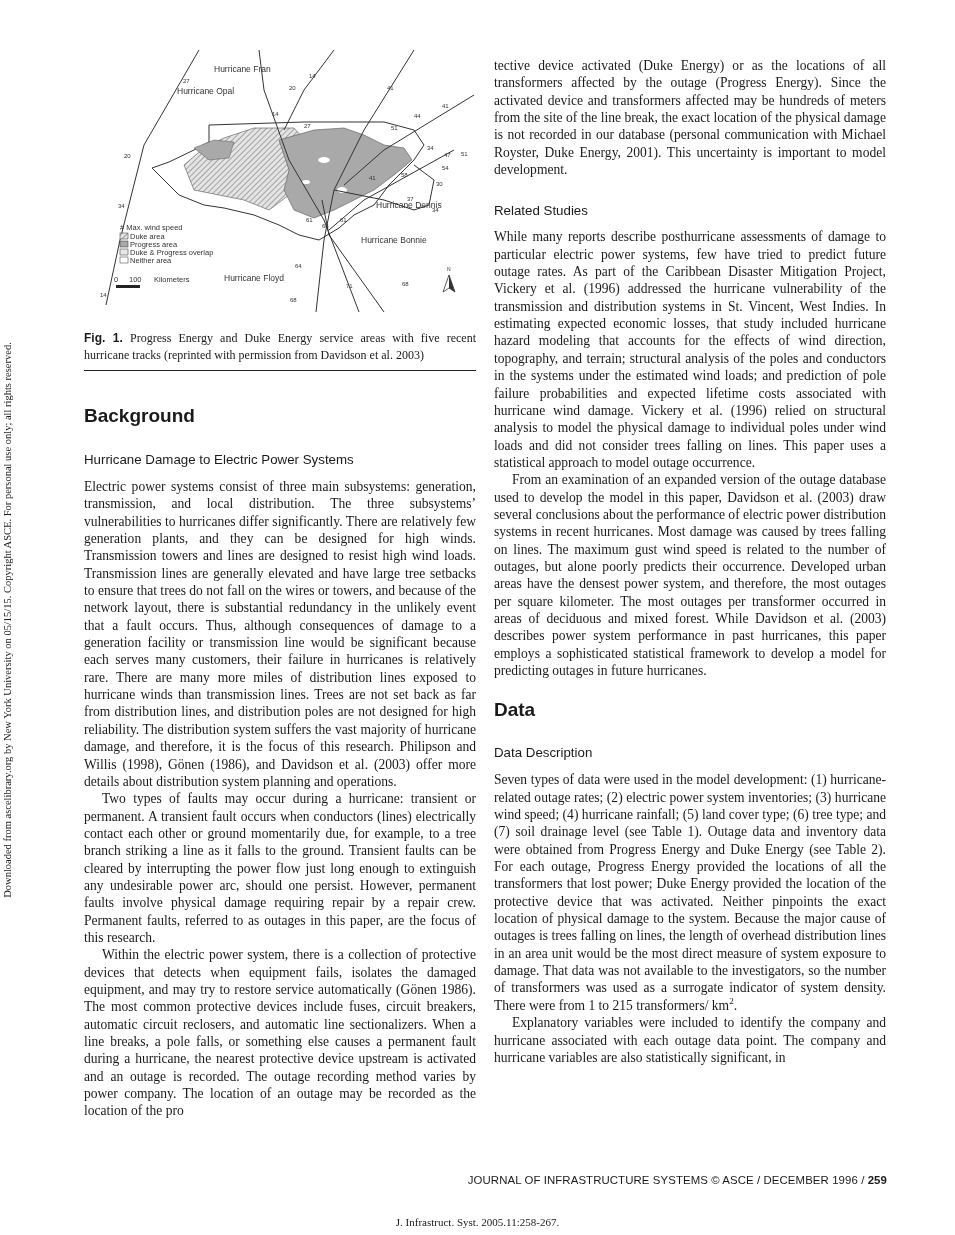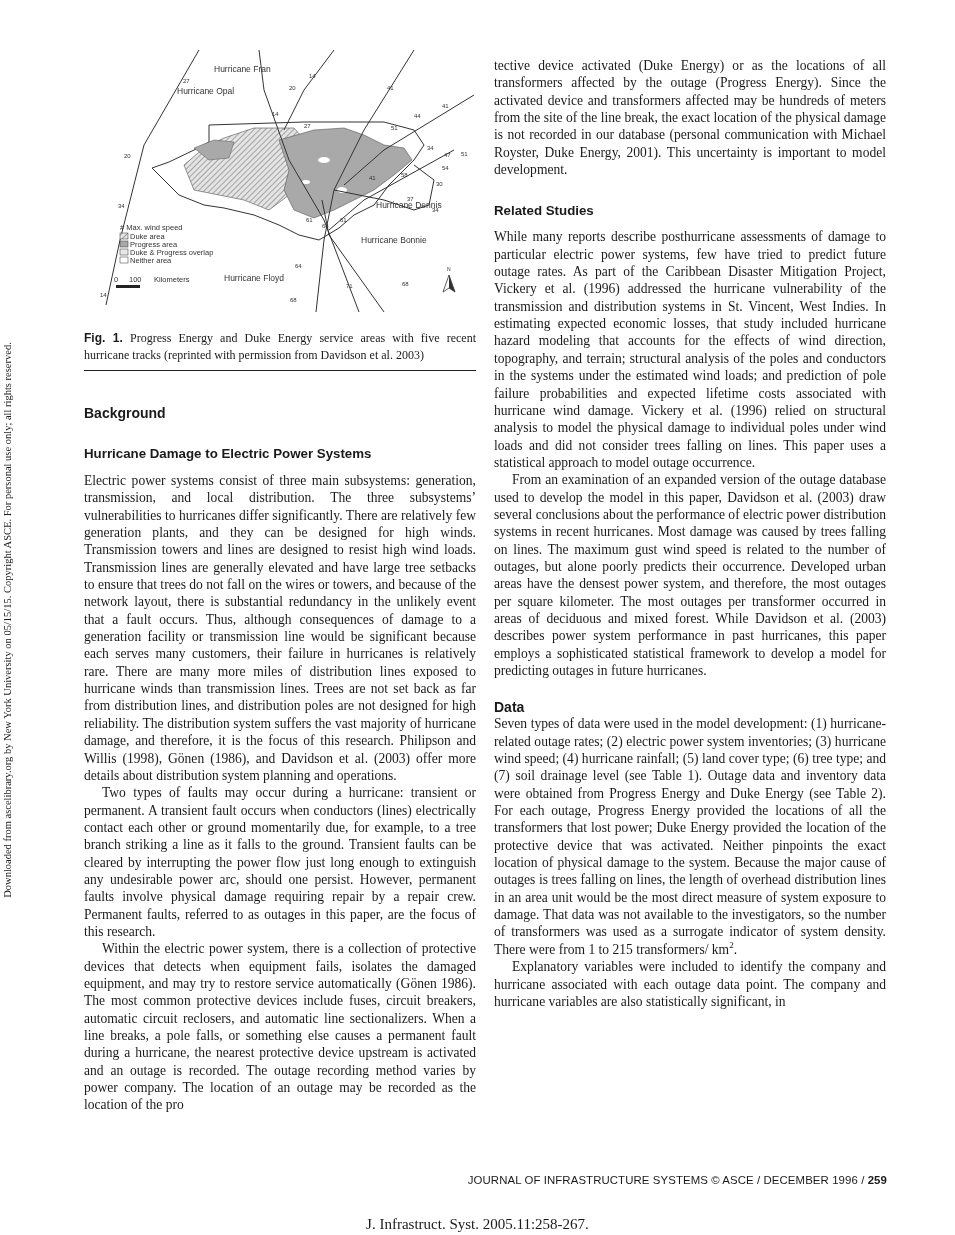--- a/index.html
+++ b/index.html
@@ -20,37 +20,37 @@
   .col-left { left: 84px; top: 50px; }
   .col-right { left: 494px; top: 57px; }
 
   .figure { position: relative; width: 392px; height: 262px; }
   .figure svg { position: absolute; left: 0; top: 0; }
 
   .caption { font-size: 12px; line-height: 16.5px; text-align: justify; margin-top: 10px; }
   .caption b { font-family: "Liberation Sans", sans-serif; font-weight: bold; }
   .rule { border-top: 1.3px solid #222; margin-top: 7px; }
 
-  .h1 { font-family: "Liberation Sans", sans-serif; font-weight: bold; font-size: 14px; margin: 0; }
-  .h2 { font-family: "Liberation Sans", sans-serif; font-weight: bold; font-size: 13.3px; margin: 0; }
+  .h1 { font-family: "Liberation Sans", sans-serif; font-weight: bold; font-size: 19px; margin: 0; }
+  .h2 { font-family: "Liberation Sans", sans-serif; font-weight: normal; font-size: 13.3px; margin: 0; }
 
   p.body {
     font-family: "Liberation Serif", serif; font-size: 13.55px; line-height: 17.35px;
     text-align: justify; margin: 0; hyphens: manual;
   }
   p.indent { text-indent: 18px; }
 
   .footer-journal {
     position: absolute; right: 68px; top: 1174px; font-family: "Liberation Sans", sans-serif;
     font-size: 11.4px; letter-spacing: 0.1px;
   }
   .footer-journal b { font-weight: bold; }
   .footer-cite {
     position: absolute; left: 0; width: 955px; text-align: center; top: 1216px;
-    font-family: "Liberation Serif", serif; font-size: 15px;
+    font-family: "Liberation Serif", serif; font-size: 11px;
   }
 </style>
 </head>
 <body>
 
 <div class="side-note serif">
   <span>Downloaded from ascelibrary.org by New York University on 05/15/15. Copyright ASCE. For personal use only; all rights reserved.</span>
 </div>
 
 <div class="col col-left">
@@ -162,20 +162,21 @@
 </div>
 
 <div class="col col-right">
   <p class="body">tective device activated (Duke Energy) or as the locations of all transformers affected by the outage (Progress Energy). Since the activated device and transformers affected may be hundreds of meters from the site of the line break, the exact location of the physical damage is not recorded in our database (personal com­munication with Michael Royster, Duke Energy, 2001). This un­certainty is important to model development.</p>
 
   <h3 class="h2" style="margin-top:25px;margin-bottom:10px;">Related Studies</h3>
   <p class="body">While many reports describe posthurricane assessments of dam­age to particular electric power systems, few have tried to predict future outage rates. As part of the Caribbean Disaster Mitigation Project, Vickery et al. (1996) addressed the hurricane vulnerabil­ity of the transmission and distribution systems in St. Vincent, West Indies. In estimating expected economic losses, that study included hurricane hazard modeling that accounts for the effects of wind direction, topography, and terrain; structural analysis of the poles and conductors in the systems under the estimated wind loads; and prediction of pole failure probabilities and expected lifetime costs associated with hurricane wind damage. Vickery et al. (1996) relied on structural analysis to model the physical dam­age to individual poles under wind loads and did not consider trees falling on lines. This paper uses a statistical approach to model outage occurrence.</p>
   <p class="body indent">From an examination of an expanded version of the outage database used to develop the model in this paper, Davidson et al. (2003) draw several conclusions about the performance of electric power distribution systems in recent hurricanes. Most damage was caused by trees falling on lines. The maximum gust wind speed is related to the number of outages, but alone poorly pre­dicts their occurrence. Developed urban areas have the densest power system, and therefore, the most outages per square kilome­ter. The most outages per transformer occurred in areas of decidu­ous and mixed forest. While Davidson et al. (2003) describes power system performance in past hurricanes, this paper employs a sophisticated statistical framework to develop a model for pre­dicting outages in future hurricanes.</p>
 
   <h2 class="h1" style="margin-top:20px;">Data</h2>
+  <h3 class="h2" style="margin-top:24px;margin-bottom:11px;">Data Description</h3>
   <p class="body"><span>Seven types of data were used in the model development: (1) hurricane-related outage rates; (2) electric power system inven­tories; (3) hurricane wind speed; (4) hurricane rainfall; (5) land cover type; (6) tree type; and (7) soil drainage level (see Table 1). Outage data and inventory data were obtained from Progress Energy and Duke Energy (see Table 2). For each outage, Progress Energy provided the locations of all the transformers that lost power; Duke Energy provided the location of the protective device that was activated. Neither pinpoints the exact location of physical damage to the system. Because the major cause of outages is trees falling on lines, the length of overhead dis­tribution lines in an area unit would be the most direct measure of system exposure to damage. That data was not available to the investigators, so the number of transformers was used as a surrogate indicator of system density. There were from 1 to 215 transformers/ km</span><sup style="font-size:9px;line-height:0;">2</sup><span>.</span></p>
   <p class="body indent">Explanatory variables were included to identify the company and hurricane associated with each outage data point. The com­pany and hurricane variables are also statistically significant, in­</p>
 </div>
 
 <div class="footer-journal">
   <span>JOURNAL OF INFRASTRUCTURE SYSTEMS © ASCE / DECEMBER 1996 / </span><b>259</b>
 </div>
 <div class="footer-cite">J. Infrastruct. Syst. 2005.11:258-267.</div>
 
 </body></html>

